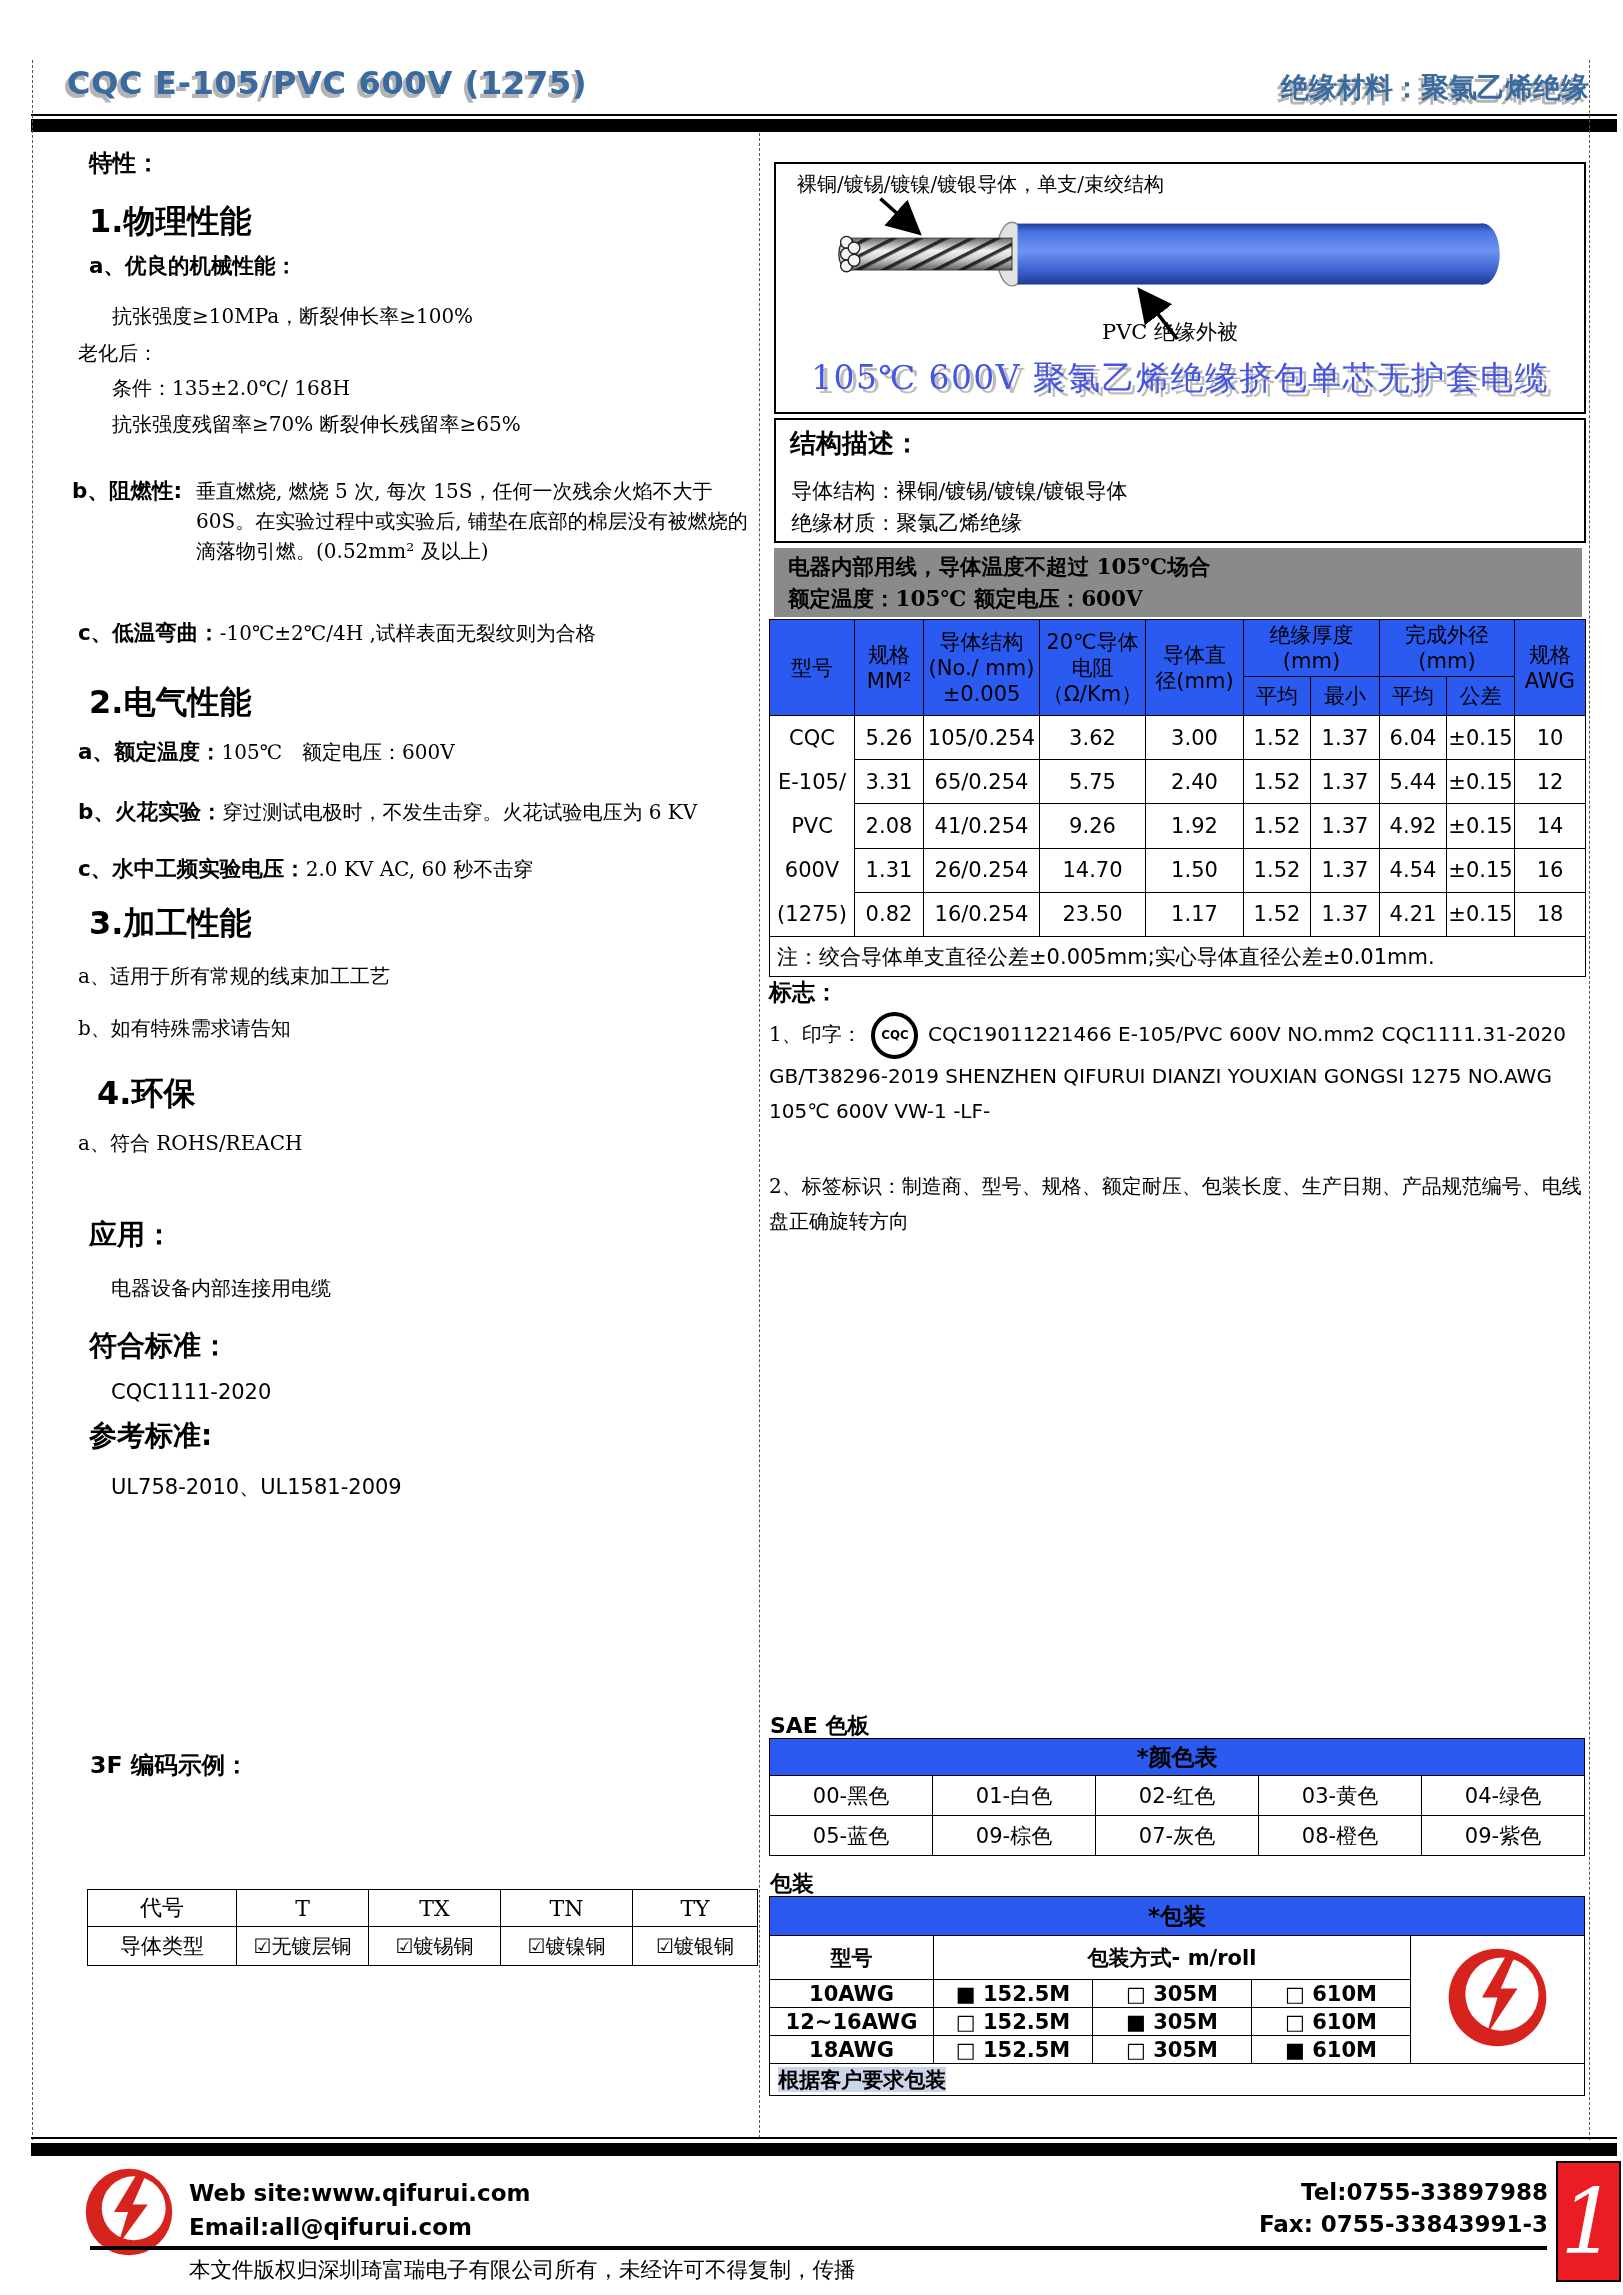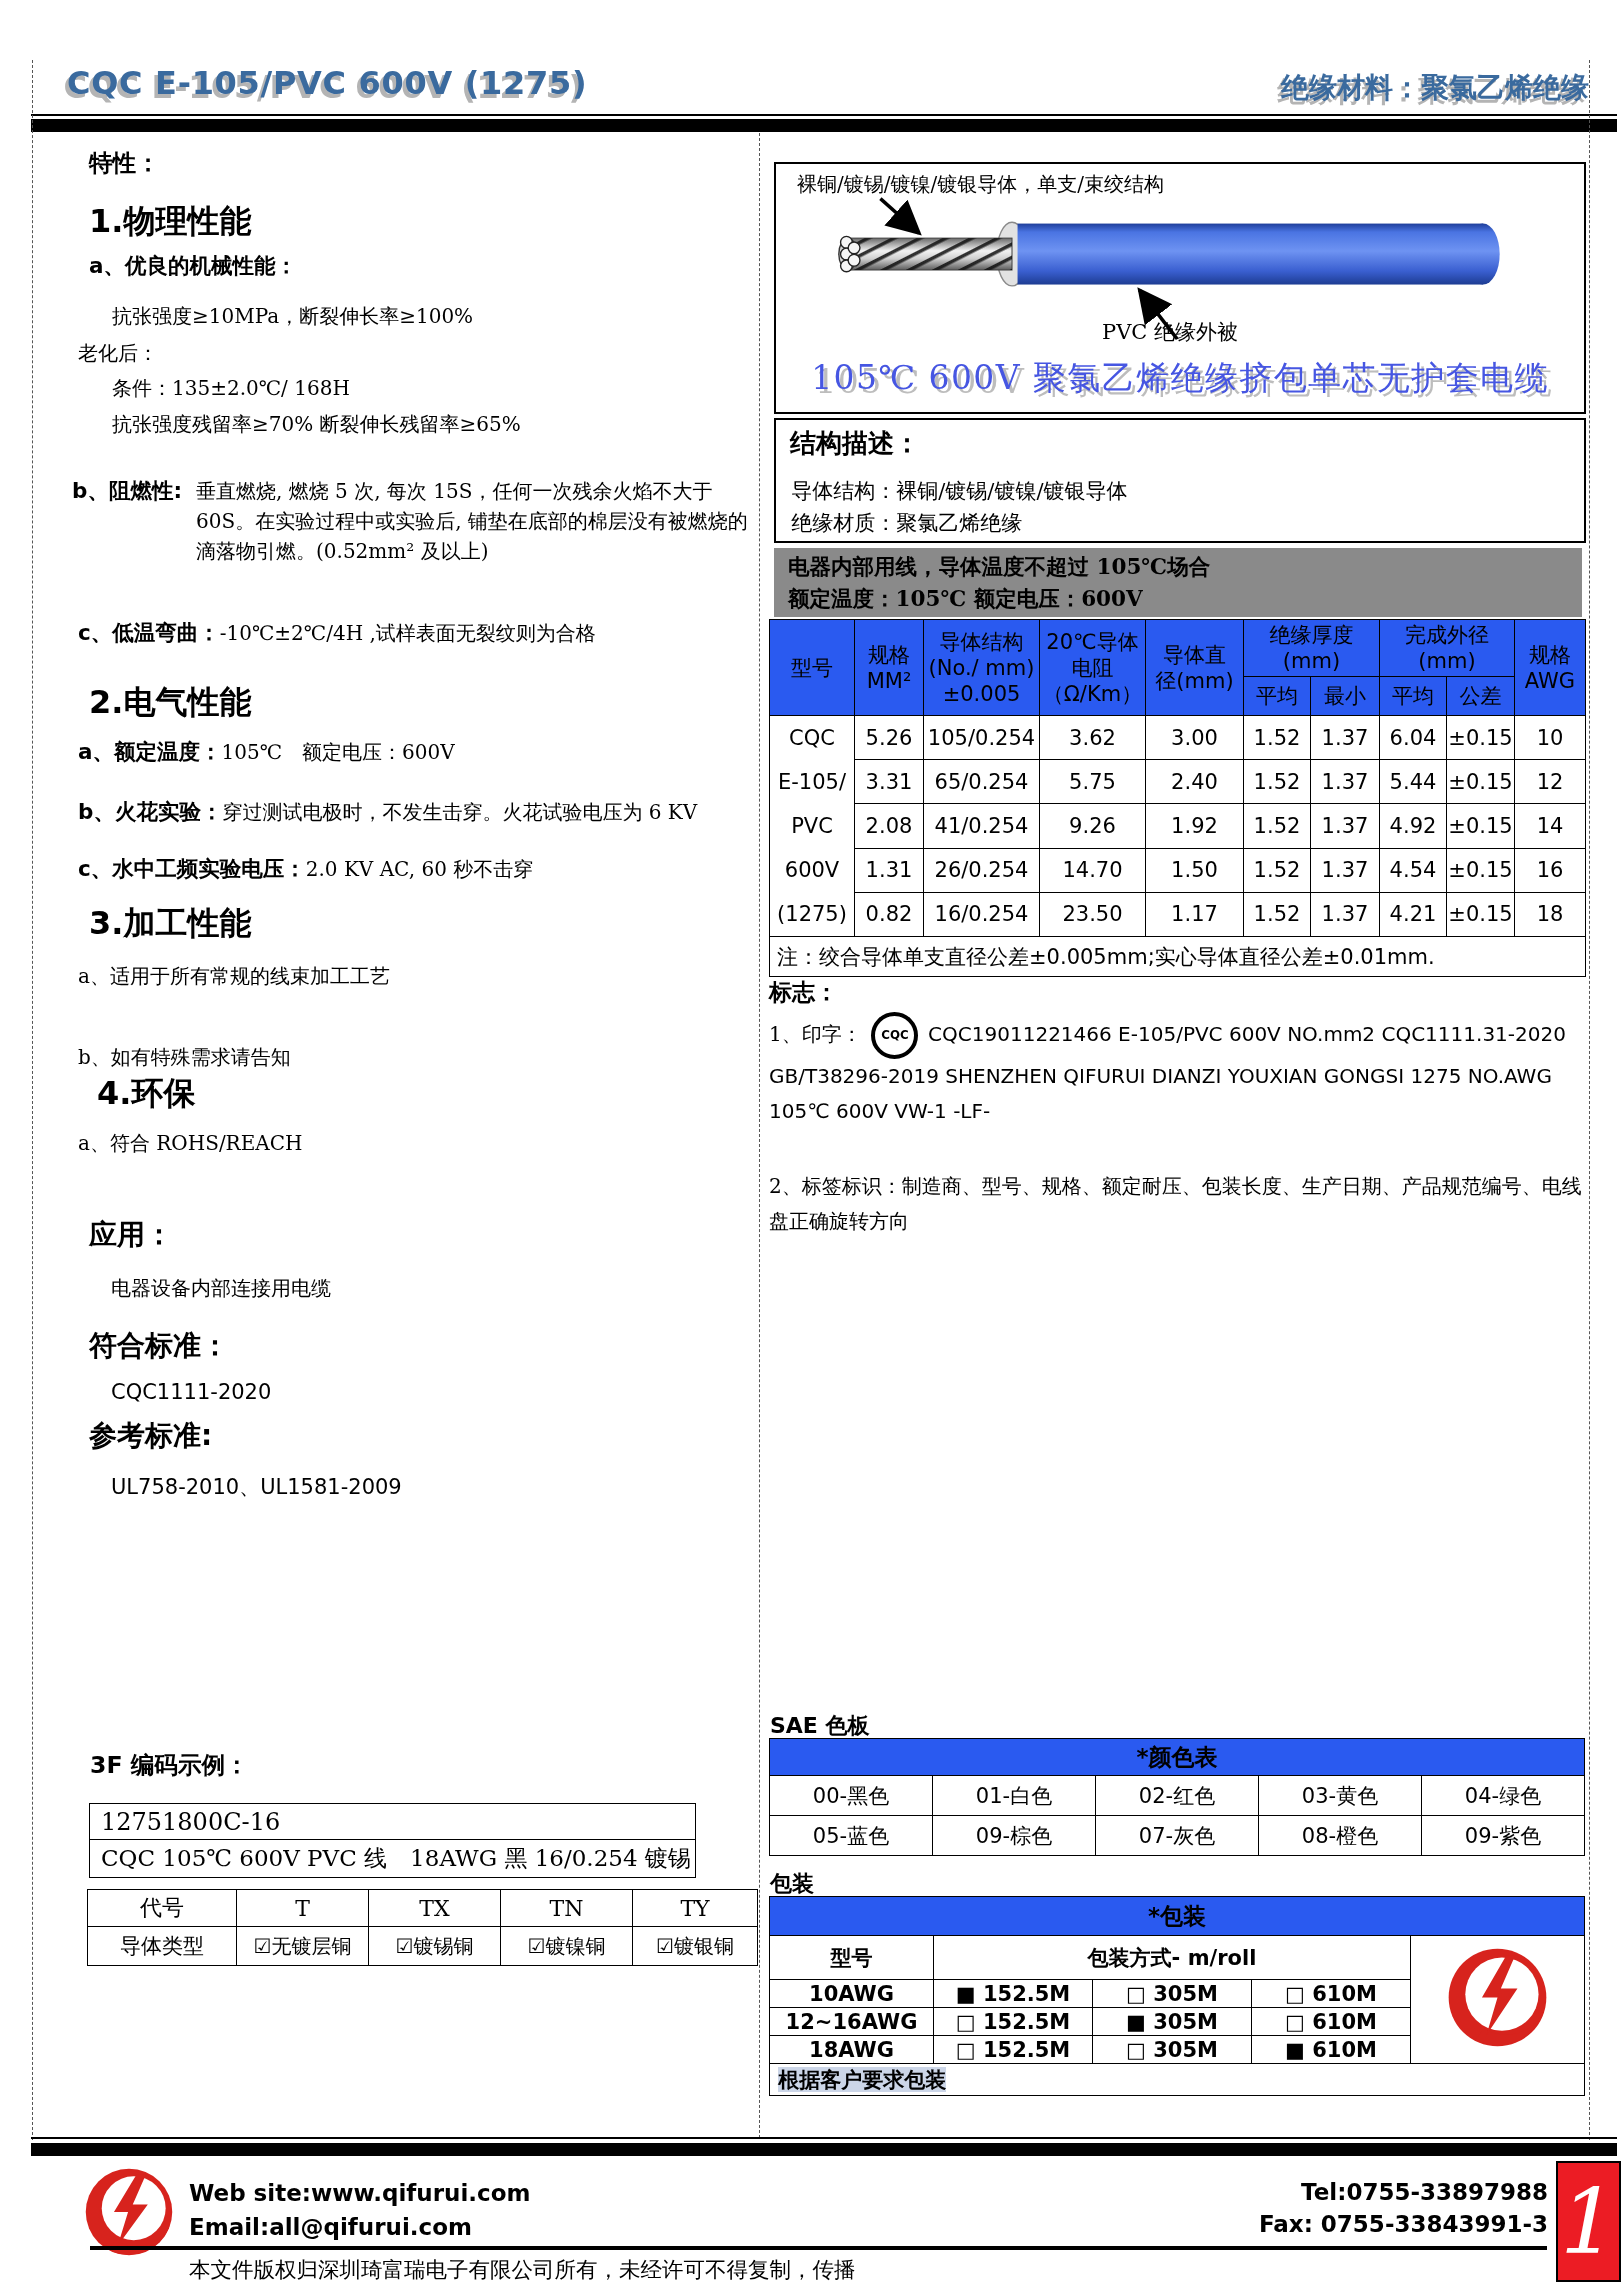--- a/index.html
+++ b/index.html
@@ -87,38 +87,34 @@
   </div>
   <div class="abs" style="left:78px;top:797px;width:659px;">
     <span class="lbl">b、火花实验：</span><span class="body-t serif">穿过测试电极时，不发生击穿。火花试验电压为 6 KV</span>
   </div>
   <div class="abs" style="left:78px;top:854px;width:659px;">
     <span class="lbl">c、水中工频实验电压：</span><span class="body-t serif">2.0 KV AC, 60 秒不击穿</span>
   </div>
 
   <div class="abs h-big" style="left:89px;top:902px;">3.加工性能</div>
   <div class="abs body-t serif" style="left:78px;top:963px;">a、适用于所有常规的线束加工工艺</div>
-  <div class="abs body-t serif" style="left:78px;top:1015px;margin-top:29px;">b、如有特殊需求请告知</div>
+  <div class="abs body-t serif" style="left:78px;top:1015px;">b、如有特殊需求请告知</div>
 
   <div class="abs h-big" style="left:97px;top:1072px;">4.环保</div>
   <div class="abs body-t serif" style="left:78px;top:1130px;">a、符合 ROHS/REACH</div>
 
   <div class="abs h-mid" style="left:89px;top:1216px;">应用：</div>
   <div class="abs body-t serif" style="left:111px;top:1275px;">电器设备内部连接用电缆</div>
 
   <div class="abs h-mid" style="left:89px;top:1327px;">符合标准：</div>
   <div class="abs" style="left:111px;top:1380px;font-size:21px;">CQC1111-2020</div>
   <div class="abs h-mid" style="left:89px;top:1417px;">参考标准:</div>
   <div class="abs" style="left:111px;top:1473px;font-size:21px;">UL758-2010、UL1581-2009</div>
 
   <div class="abs h-sm" style="left:90px;top:1749px;">3F 编码示例：</div>
-  <div class="abs codebox" style="left:89px;top:1803px;width:605px;">
-    <div class="row serif" style="height:35px;font-size:24px;">12751800C-16</div>
-    <div class="row serif" style="height:37px;font-size:23px;">CQC 105℃  600V PVC 线　18AWG  黑  16/0.254 镀锡</div>
-  </div>
   <table class="abs kv serif" style="left:87px;top:1889px;width:670px;">
     <colgroup>
         <col style="width:149px">
         <col style="width:132px">
         <col style="width:132px">
         <col style="width:132px">
         <col style="width:125px">
       </colgroup>
     <tbody>
         <tr style="height:37px;">

